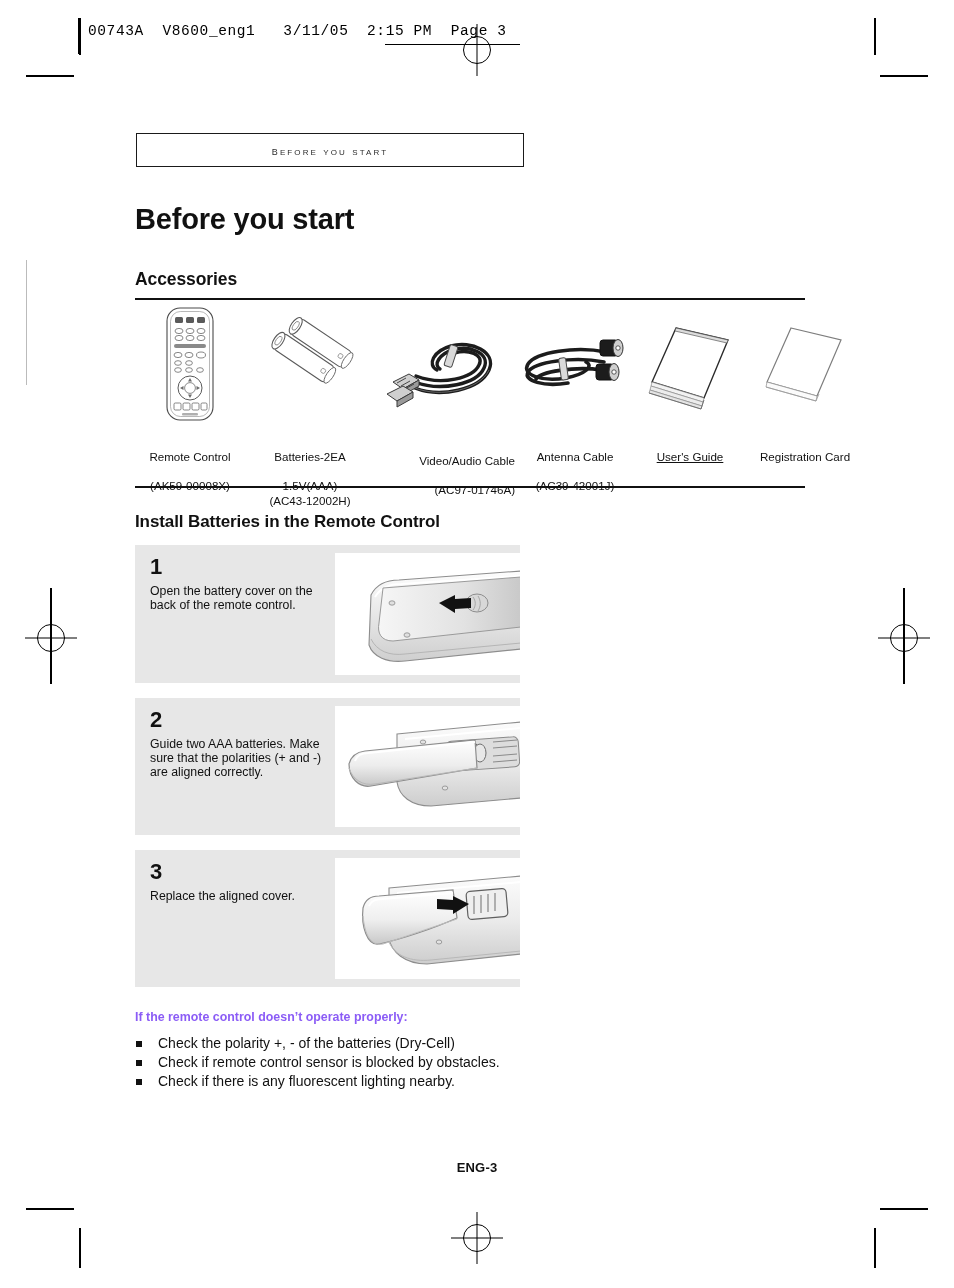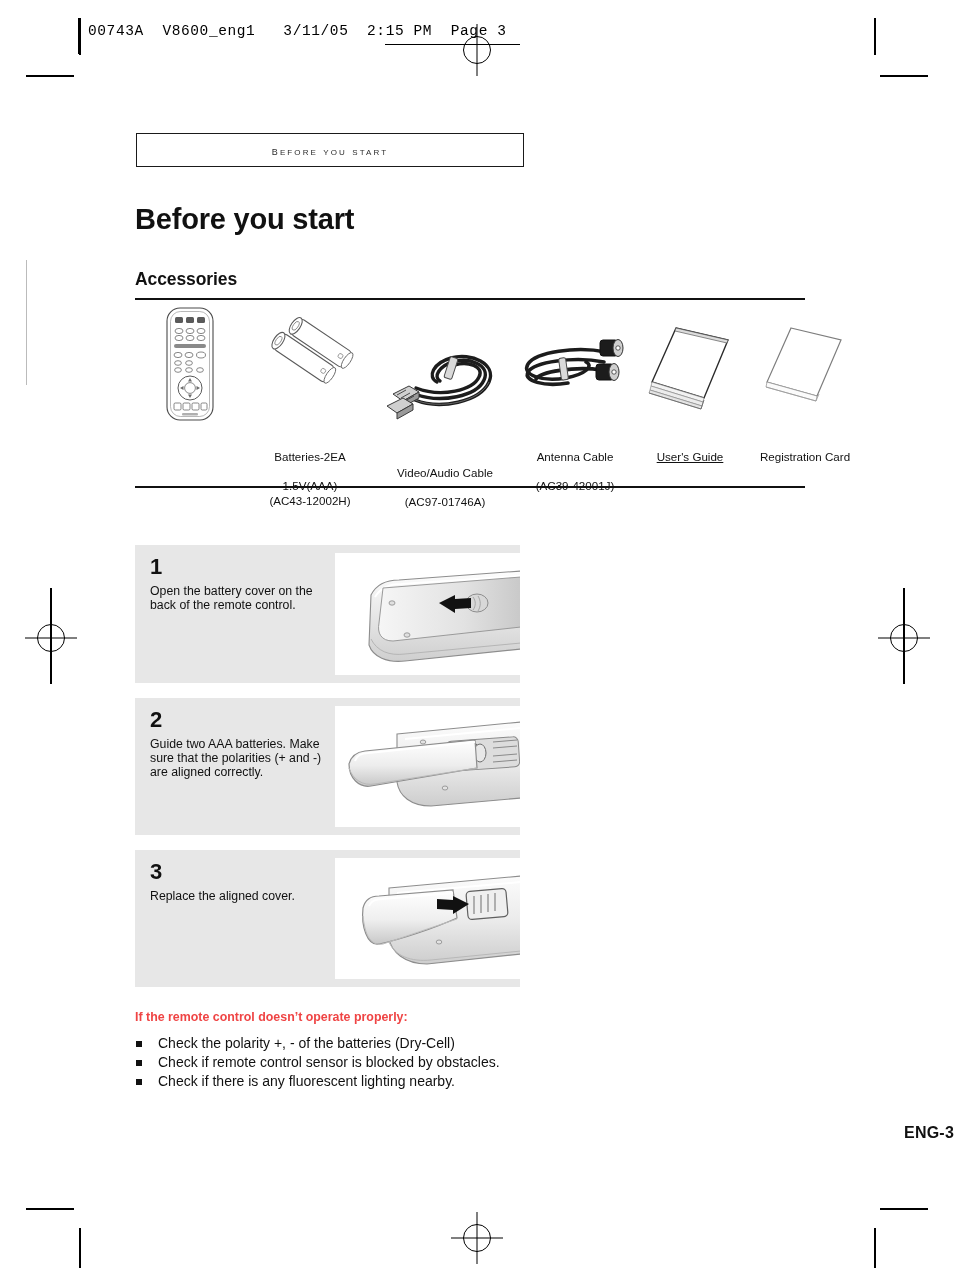--- a/index.html
+++ b/index.html
@@ -81,29 +81,29 @@
   .step .imgbox{
     position:absolute;right:0px;top:8px;width:185px;height:calc(100% - 16px);
     background:#fff;overflow:hidden;
   }
   #step1{top:545px;height:138px;}
   #step2{top:698px;height:137px;}
   #step3{top:850px;height:137px;}
 
   
   .lead{
-    position:absolute;left:135px;top:1010px;font-size:12.4px;font-weight:bold;color:#ef4444;
+    position:absolute;left:135px;top:1010px;font-size:12.4px;font-weight:bold;color:#8b5cf6;
   }
   .blist{position:absolute;left:135px;top:1034px;width:600px;}
   .bitem{position:relative;font-size:14px;line-height:19px;color:#111;padding-left:23px;}
   .bitem .sq{position:absolute;left:1px;top:7px;width:6px;height:6px;background:#111;}
 
   .footer{
-    position:absolute;left:0;top:1124px;width:954px;text-align:right;
-    font-size:16px;font-weight:bold;color:#111;letter-spacing:0.2px;
+    position:absolute;left:0;top:1160px;width:954px;text-align:center;
+    font-size:13px;font-weight:bold;color:#111;letter-spacing:0.2px;
   }
 </style>
 </head>
 <body>
 
 <div class="page">
 
   <div class="mark" style="left:26px;top:75px;width:48px;height:2px;"></div>
   <div class="mark" style="left:79px;top:18px;width:2px;height:37px;"></div>
   <div class="mark" style="left:880px;top:75px;width:48px;height:2px;"></div>
@@ -192,20 +192,24 @@
               <polygon points="42,82 38.5,80 38.5,84"></polygon>
           </g>
           <g fill="none" stroke="#6a6a6a" stroke-width="0.8">
             <rect x="16" y="97" width="7" height="7" rx="1.3"></rect>
               <rect x="25" y="97" width="7" height="7" rx="1.3"></rect>
             <rect x="34" y="97" width="7" height="7" rx="1.3"></rect>
               <rect x="43" y="97" width="6" height="7" rx="1.3"></rect>
           </g>
           <rect x="24" y="107" width="16" height="2.6" rx="1.1" fill="#b0b0b0"></rect>
         </svg>
+      </div>
+      <div class="cap" style="margin-top:14px;">
+        <span>Remote Control</span><br>
+        <span>(AK59-00008X)</span>
       </div>
     </div>
 
     <div class="acc" style="left:110px;top:0px;width:130px;">
       <div class="art" style="width:90px;height:116px;">
         <svg viewBox="0 0 90 116" width="90" height="116">
           <g transform="translate(8,20) rotate(34 40 35)">
             <g>
               <rect x="6" y="6" width="62" height="19" rx="4" fill="#fff" stroke="#5a5a5a" stroke-width="1.1"></rect>
               <ellipse cx="6" cy="15.5" rx="4.6" ry="9.5" fill="#fff" stroke="#5a5a5a" stroke-width="1.1"></ellipse>
@@ -223,21 +227,21 @@
           </g>
         </svg>
       </div>
       <div class="cap" style="margin-top:14px;">
         <span>Batteries-2EA</span><br>
         <span>1.5V(AAA)
 (AC43-12002H)</span>
       </div>
     </div>
 
-    <div class="acc" style="left:240px;top:16px;width:140px;">
+    <div class="acc" style="left:240px;top:4px;width:140px;text-align:right;">
       <div class="art" style="width:120px;height:116px;">
         <svg viewBox="0 0 120 116" width="120" height="116">
           <g fill="none" stroke="#1c1c1c" stroke-width="3.4" stroke-linecap="round">
             <path d="M30 78 C 55 88, 95 80, 104 60 C 112 42, 86 30, 66 36 C 48 41, 42 55, 52 60"></path>
             <path d="M30 72 C 56 82, 92 74, 99 58 C 106 43, 84 35, 68 40 C 54 44, 48 55, 55 59"></path>
             <path d="M31 66 C 57 76, 88 68, 94 55 C 100 44, 82 39, 70 43"></path>
           </g>
           <g fill="none" stroke="#777" stroke-width="0.8">
             <path d="M30 78 C 55 88, 95 80, 104 60"></path>
           </g>
@@ -316,20 +320,21 @@
         </svg>
       </div>
       <div class="cap" style="margin-top:14px;">
         <span>Registration Card</span><br>
         <span></span>
       </div>
     </div>
 
   </div>
 
+  <div class="h2b">Install Batteries in the Remote Control</div>
 
   <div class="step" id="step1">
     <div class="num">1</div>
     <div class="txt">Open the battery cover on the back of the remote control.</div>
     <div class="imgbox">
       <svg viewBox="0 0 185 122" width="185" height="122">
         <defs>
           <linearGradient id="g1" x1="0" y1="0" x2="0" y2="1">
             <stop offset="0%" stop-color="#fdfdfd"></stop>
               <stop offset="45%" stop-color="#e9e9e9"></stop>

